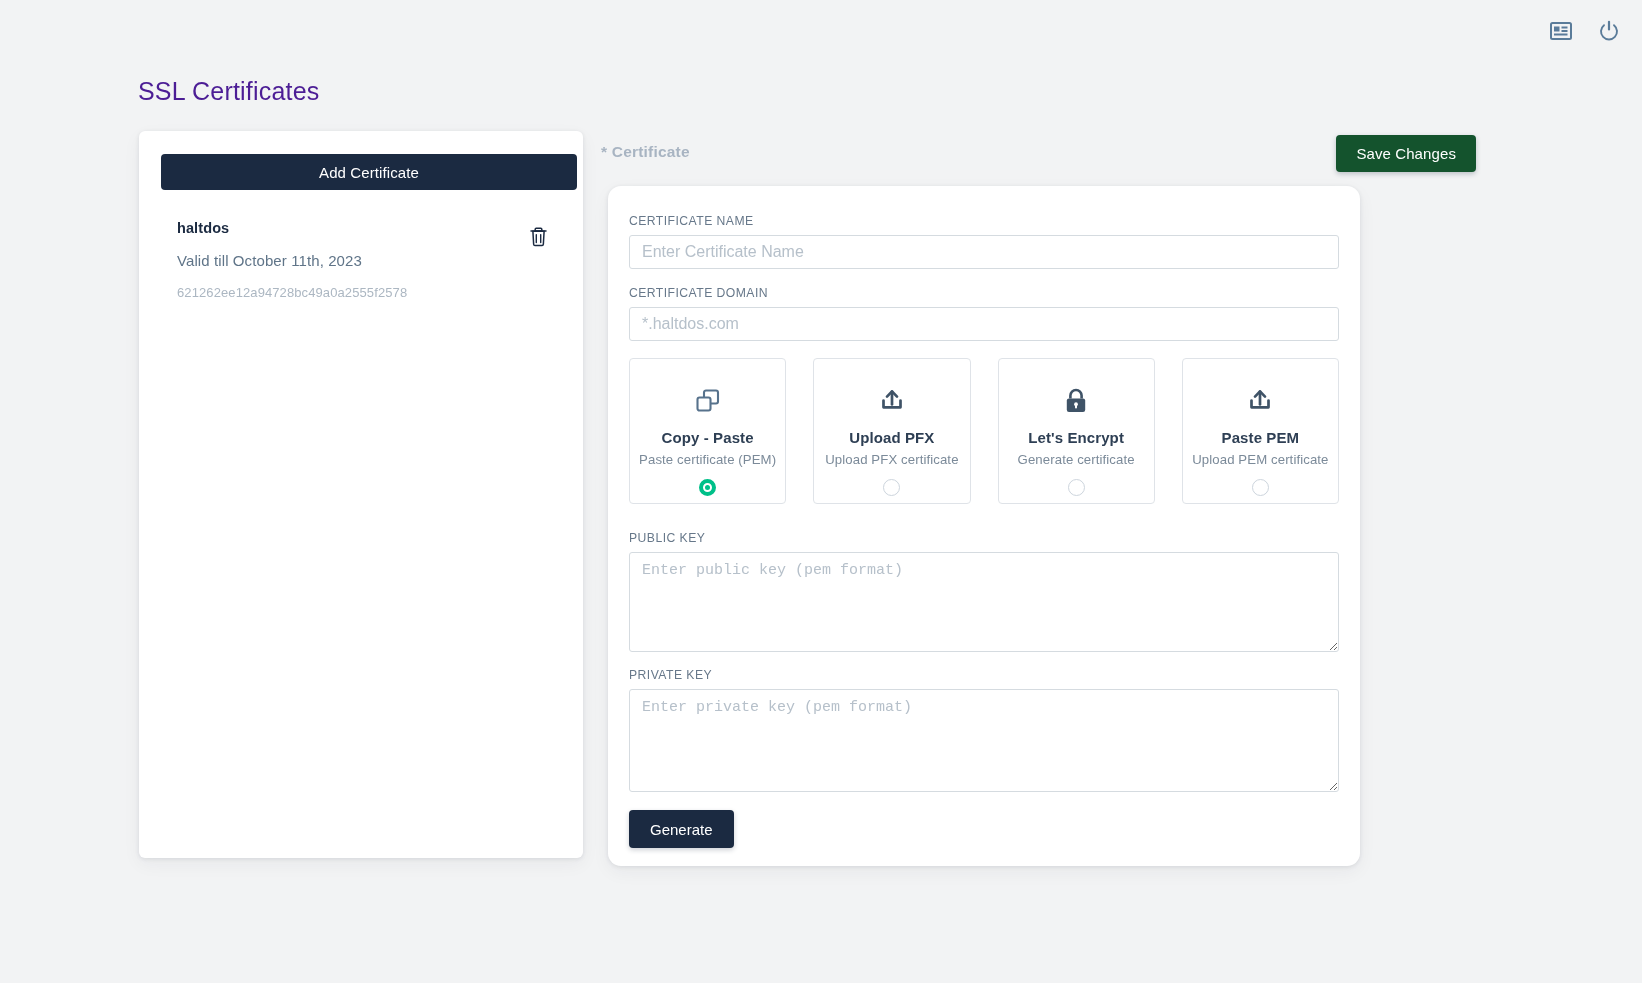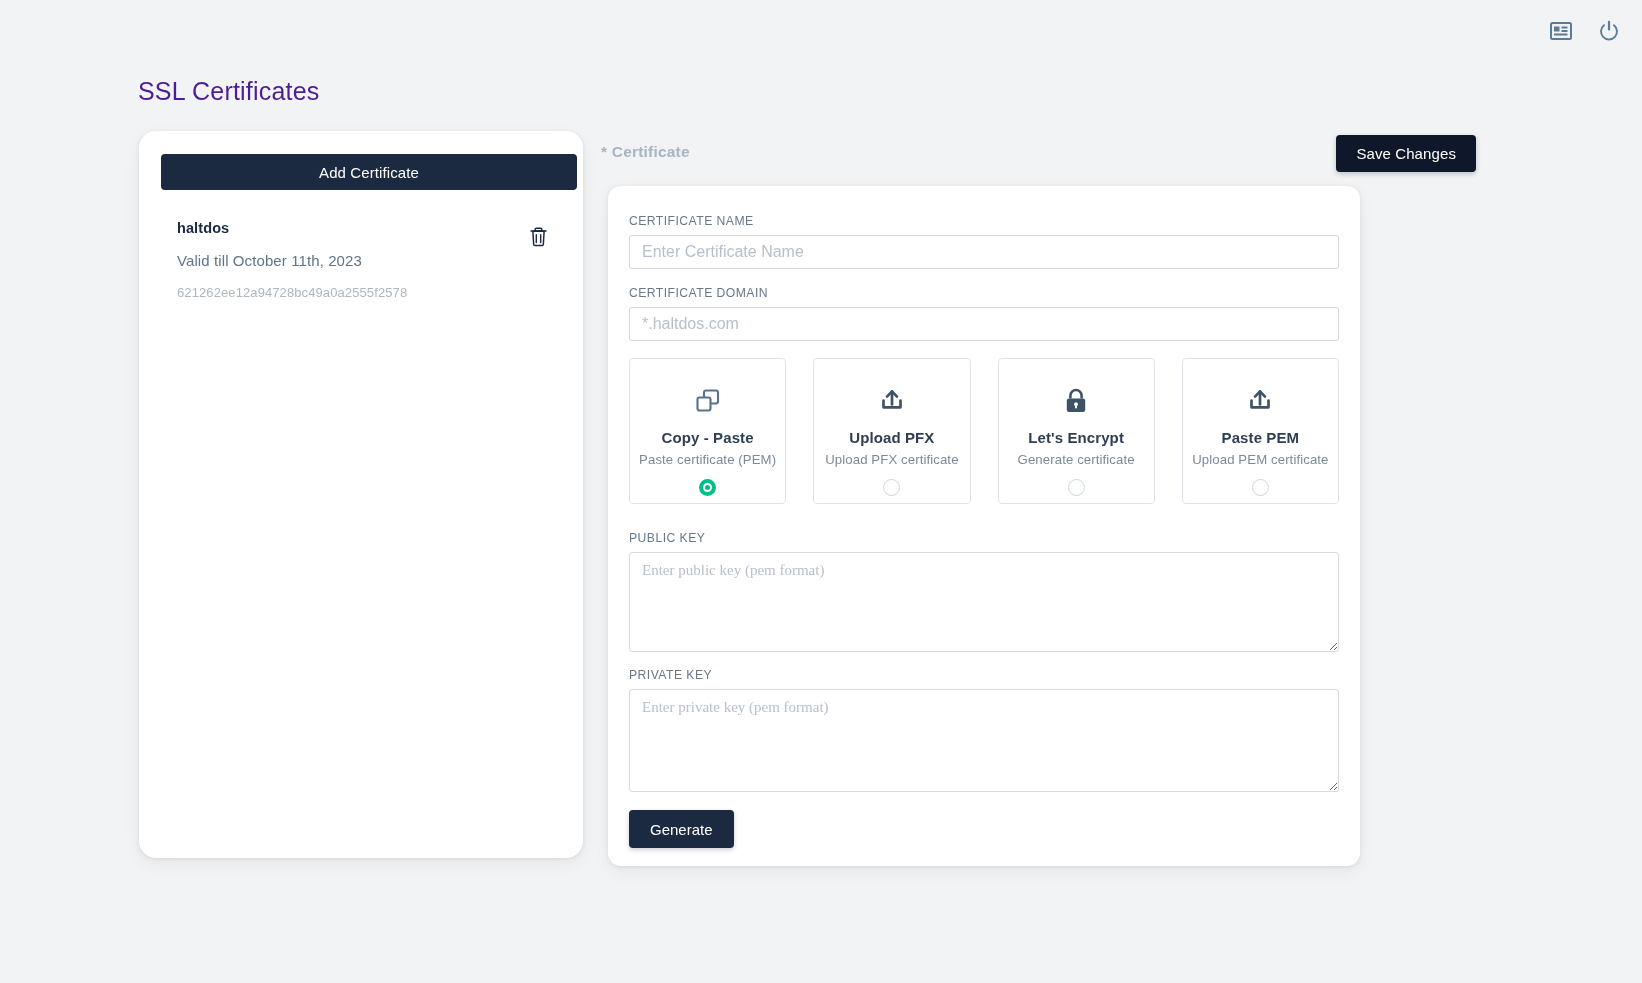--- a/index.html
+++ b/index.html
@@ -28,21 +28,21 @@
   .page-title {
     position: absolute; left: 138px; top: 77px;
     font-size: 25px; color: #4c1d95; font-weight: 400;
     letter-spacing: .2px;
   }
 
   
   .left-card {
     position: absolute; left: 139px; top: 131px;
     width: 444px; height: 727px;
-    background: #ffffff; border-radius: 17px;
+    background: #ffffff; border-radius: 6px;
     box-shadow: 0 1px 4px rgba(30,40,60,.10), 0 6px 18px rgba(30,40,60,.05);
     padding: 23px 6px 0 22px;
   }
   .add-cert-btn {
     display: block; width: 100%; height: 36px;
     background: #1b2a41; color: #ffffff;
     border: none; border-radius: 4px;
     font-size: 15px; font-family: inherit; cursor: pointer;
     letter-spacing: .1px;
   }
@@ -69,21 +69,21 @@
   .right-header {
     position: relative; height: 55px;
   }
   .section-label {
     position: absolute; left: 14px; top: 12px;
     font-size: 15.5px; font-weight: 700; color: #a8b4c2; letter-spacing: .2px;
   }
   .save-btn {
     position: absolute; right: 36px; top: 4px;
     height: 37px; padding: 0 20px;
-    background: #0f172a; color: #fff; border: none; border-radius: 4px;
+    background: #14532d; color: #fff; border: none; border-radius: 4px;
     font-size: 15px; font-family: inherit; cursor: pointer;
     box-shadow: 0 2px 5px rgba(27,42,65,.25);
     letter-spacing: .1px;
   }
 
   .form-card {
     position: absolute; left: 21px; top: 55px;
     width: 752px; height: 680px;
     background: #fff; border-radius: 13px;
     box-shadow: 0 1px 4px rgba(30,40,60,.10), 0 6px 18px rgba(30,40,60,.05);
@@ -133,21 +133,21 @@
   }
   .radio.checked::after {
     content: ""; width: 5px; height: 5px; border-radius: 50%; background: #00c089;
   }
 
   
   .ta-field { margin-bottom: 16px; }
   .ta {
     width: 100%;
     border: 1px solid #d5dbe0; border-radius: 3px;
-    padding: 9px 12px; font-size: 15px; font-family: Liberation Serif, serif;
+    padding: 9px 12px; font-size: 15px; font-family: Liberation Mono, monospace;
     color: #35465a; background: #fff; outline: none; resize: vertical;
     display: block;
   }
   .ta::placeholder { color: #b6c0ca; }
   .ta-public { height: 100px; }
   .ta-private { height: 103px; }
 
   .generate-btn {
     height: 38px; padding: 0 21px;
     background: #1b2a41; color: #fff; border: none; border-radius: 4px;

